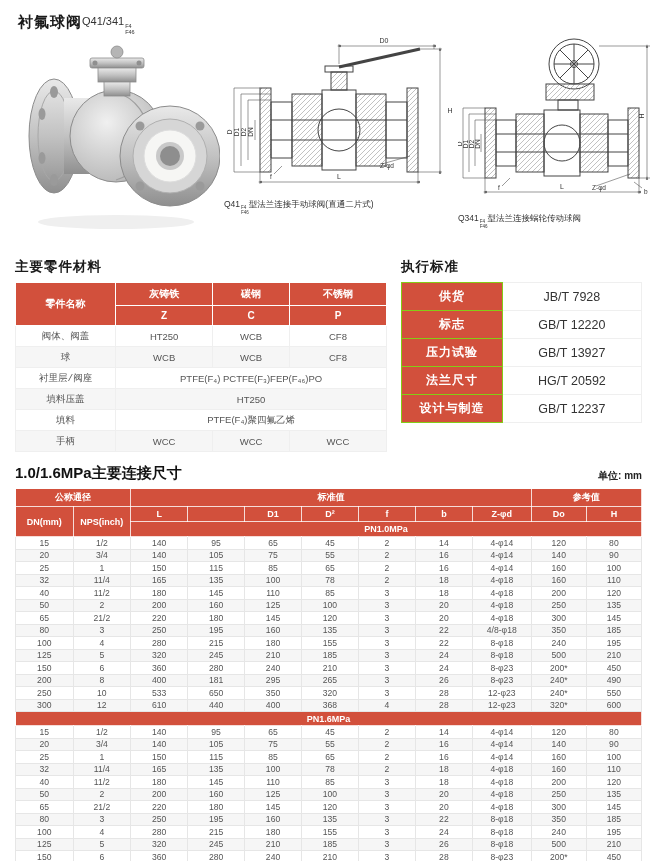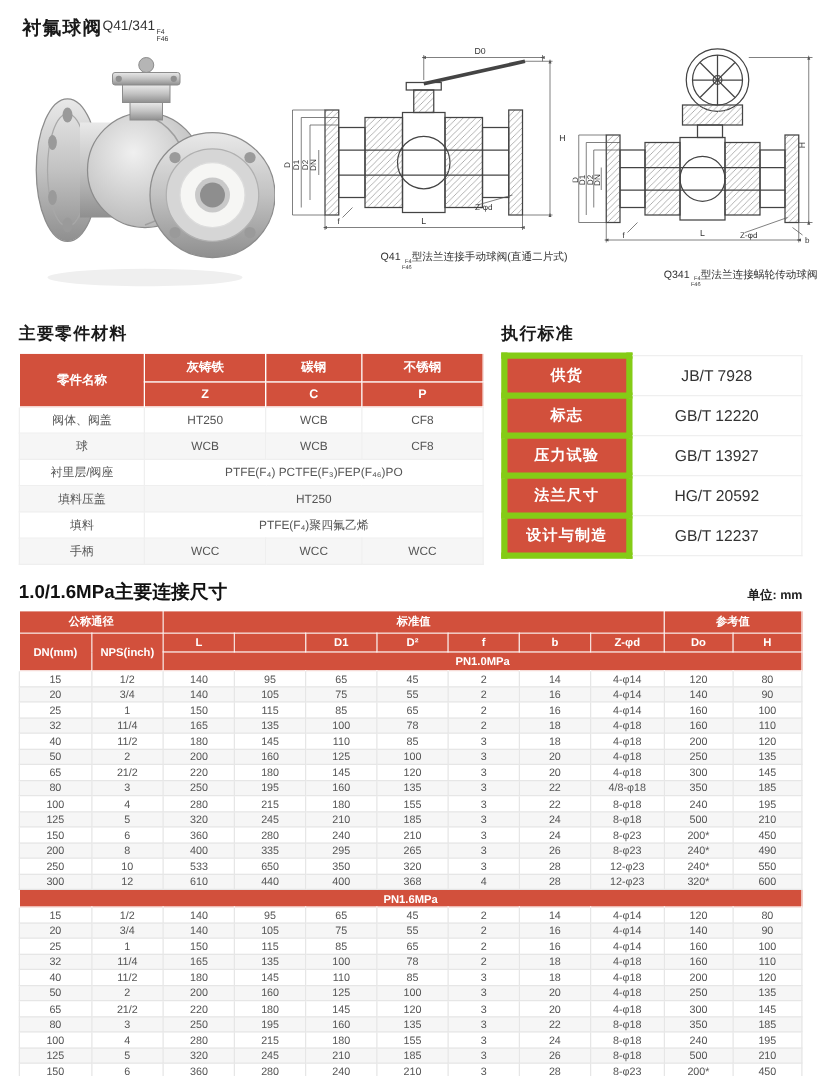--- a/index.html
+++ b/index.html
@@ -10,45 +10,45 @@
   
   .page-header { display:flex; align-items:flex-start;
     padding:13px 18px 0 18px; height:34px; }
   .page-title { font-size:15px; font-weight:bold; color:#1a1a1a; letter-spacing:1px; }
   .model { font-size:11px; color:#333; padding-top:2px; }
   .stack { display:inline-flex; flex-direction:column; font-size:5.5px; line-height:5.5px;
     vertical-align:-3px; margin-left:1px; color:#333; }
 
   
   .figures { display:flex; gap:4px; padding:2px 10px 0 12px; height:216px; align-items:flex-start; }
-  .fig { text-align:right; }
+  .fig { text-align:left; }
   .fig-photo { width:212px; }
   .fig-d1 { width:232px; }
   .fig-d2 { width:196px; }
   .caption { font-size:8.5px; color:#333; margin-top:1px; white-space:nowrap; }
   .caption .stack { font-size:4.5px; line-height:4.5px; vertical-align:-2px; }
   svg text { font-family:"Liberation Sans", sans-serif; }
 
   
   .mid { display:flex; padding:0 15px; gap:14px; margin-top:8px; }
   .mid-left { width:372px; }
   .mid-right { flex:1; }
   .sec-title { font-size:13.5px; font-weight:bold; color:#1a1a1a; margin-bottom:6px; letter-spacing:1px; }
 
   table { border-collapse:collapse; width:100%; }
   .mat-table th { background:var(--red); color:#fff; font-size:10px; font-weight:bold;
     padding:4px 2px; border:1px solid #fff;margin-top:48px; }
   .mat-table td { font-size:9.5px; color:#555; text-align:center; padding:3.5px 2px;
     border:1px solid #efefef; background:#fff; }
   .mat-table tbody tr:nth-child(even) td { background:#f6f6f6; }
-  .mat-table .mat-name { color:#555; }
+  .mat-table .mat-name { color:#555;font-family:Liberation Mono, monospace; }
   .mat-table col.c-name { width:27%; }
 
   .std-table th { background:var(--red); color:#fff; font-size:12px; font-weight:bold;
-    padding:5px 2px; border:5px solid #84cc16; width:42%; text-align:center; letter-spacing:1px; }
+    padding:5px 2px; border:1px solid #84cc16; width:42%; text-align:center; letter-spacing:1px; }
   .std-table td { font-size:12.5px; color:#333; text-align:center; border:1px solid #efefef;
     padding:4px 2px; background:#fff; }
 
   
   .dim-sec { padding:0 15px; margin-top:12px; }
   .dim-head { display:flex; justify-content:space-between; align-items:flex-end; }
   .dim-title { font-size:15px; font-weight:bold; color:#111; }
   .dim-unit { font-size:10px; color:#222; font-weight:bold; }
   .dim-table { margin-top:5px; table-layout:fixed; }
   .dim-table th { background:var(--red); color:#fff; font-size:9px; font-weight:bold;
@@ -526,21 +526,21 @@
           <td>3</td>
           <td>24</td>
           <td>8-φ23</td>
           <td>200*</td>
           <td>450</td>
         </tr>
         <tr class="alt">
           <td>200</td>
           <td>8</td>
           <td>400</td>
-          <td>335</td>
+          <td>181</td>
           <td>295</td>
           <td>265</td>
           <td>3</td>
           <td>26</td>
           <td>8-φ23</td>
           <td>240*</td>
           <td>490</td>
         </tr>
         <tr>
           <td>250</td>

